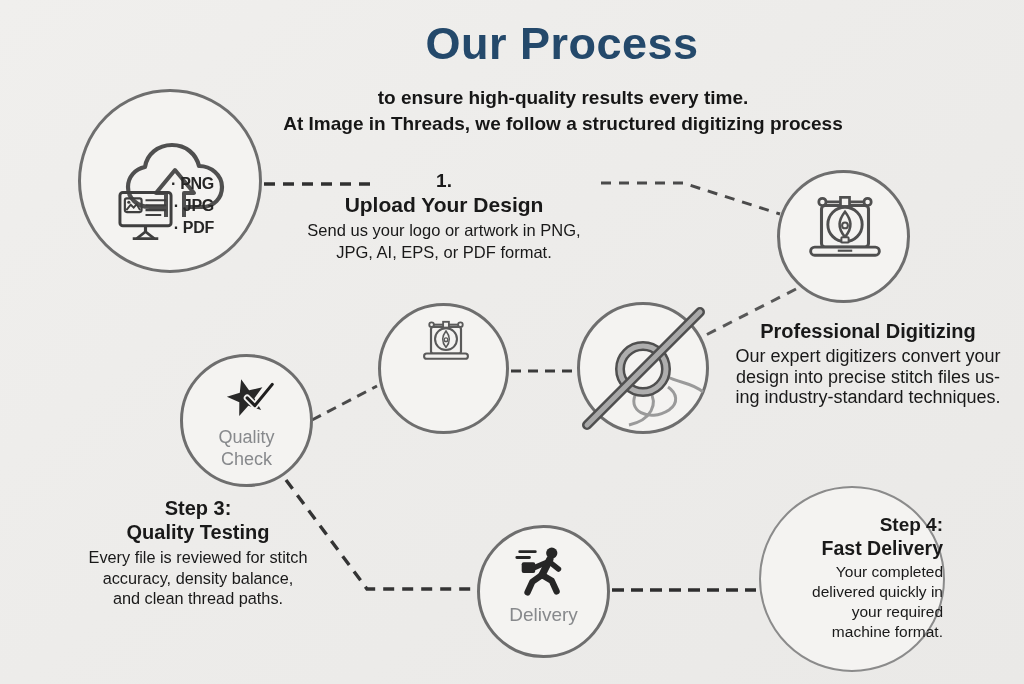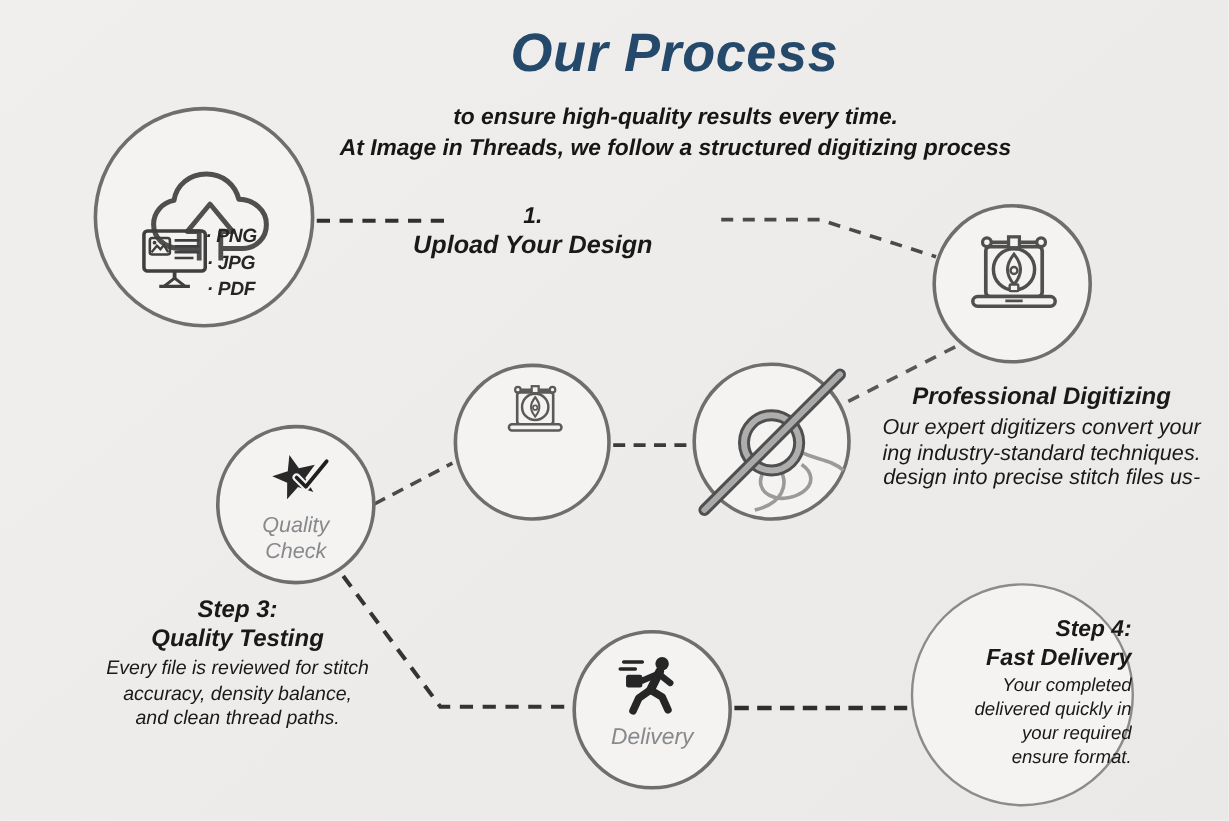--- a/index.html
+++ b/index.html
@@ -1,19 +1,19 @@
 <!DOCTYPE html>
 <html><head>
 <meta charset="utf-8">
 <style>
   html,body{margin:0;padding:0;}
   .canvas{
     position:relative;width:1024px;height:684px;overflow:hidden;
     background:linear-gradient(140deg,#f0efed 0%,#edecea 45%,#eae9e7 100%);
-    font-family:"Liberation Sans", sans-serif;color:#191919;font-style:italic;
+    font-family:"Liberation Sans", sans-serif;color:#191919;
   }
   .connectors{position:absolute;left:0;top:0;z-index:1;}
   .circle{
     position:absolute;border-radius:50%;box-sizing:border-box;
     border:3px solid #6e6e6e;background:#f4f3f1;z-index:2;
   }
   .c-upload{left:78px;top:89px;width:184px;height:184px;}
   .c-step2{left:777px;top:170px;width:133px;height:133px;}
   .c-digitizing{left:378px;top:303px;width:131px;height:131px;}
   .c-needle{left:577px;top:302px;width:132px;height:132px;}
@@ -31,22 +31,22 @@
   .step1{left:444px;top:169px;width:320px;}
   .step2{left:868px;top:319px;width:300px;}
   .step3{left:198px;top:497px;width:290px;}
   .step4-text{position:absolute;left:0;top:25px;width:100%;text-align:right;z-index:3;}
   .step4-text .step-heading{font-size:19.5px;line-height:24px;}
   .step4-text .step-body{font-size:15.5px;line-height:20px;margin-top:2px;}
   .node-label{position:absolute;left:0;width:100%;text-align:center;color:#87898c;z-index:3;}
   .lbl-digitizing{top:74px;font-size:19.5px;}
   .lbl-quality{top:69px;font-size:18px;line-height:22px;}
   .lbl-delivery{top:76px;font-size:19px;}
-  .formats{position:absolute;left:90px;top:95px;font-size:16px;font-weight:bold;
-    line-height:22px;color:#262626;letter-spacing:-.3px;text-align:center;}
+  .formats{position:absolute;left:90px;top:81px;font-size:16px;font-weight:bold;
+    line-height:22px;color:#262626;letter-spacing:-.3px;text-align:right;}
 </style>
 </head>
 <body>
 
 <div class="canvas">
 
   <svg class="connectors" width="1024" height="684">
     <path d="M264 184 H377" fill="none" stroke="#303030" stroke-width="3.4" stroke-dasharray="11 8"></path>
     <path d="M601 183 H683 L780 214" fill="none" stroke="#4a4a4a" stroke-width="3" stroke-dasharray="10 8"></path>
     <path d="M796 289 L702 337" fill="none" stroke="#585858" stroke-width="3" stroke-dasharray="10 8"></path>
@@ -80,20 +80,24 @@
     <div class="formats">
       <div>· PNG</div>
       <div>· JPG</div>
       <div>· PDF</div>
     </div>
   </div>
 
   <div class="txt step1">
     <div class="step-num">1.</div>
     <div class="step-heading">Upload Your Design</div>
+    <div class="step-body">
+      <div>Send us your logo or artwork in PNG,</div>
+      <div>JPG, AI, EPS, or PDF format.</div>
+    </div>
   </div>
 
   <div class="circle c-step2">
     <svg class="abs" style="left:18px;top:17px;" width="94" height="78" viewBox="0 0 104 86">
       <path d="M30 13 H74" stroke="#4f4f4f" stroke-width="3.2"></path>
       <rect x="26" y="17" width="52" height="46" rx="4" fill="none" stroke="#4f4f4f" stroke-width="3.4"></rect>
       <circle cx="52" cy="38" r="19" fill="#f4f3f1" stroke="#4f4f4f" stroke-width="3.2"></circle>
       <path d="M52 24 C45 33 43 41 52 52 C61 41 59 33 52 24 Z" fill="#f4f3f1" stroke="#4f4f4f" stroke-width="2.8"></path>
       <circle cx="52" cy="39" r="3.2" fill="none" stroke="#4f4f4f" stroke-width="2.3"></circle>
       <rect x="48" y="52" width="8" height="6" rx="1" fill="#f4f3f1" stroke="#4f4f4f" stroke-width="2.2"></rect>
@@ -102,22 +106,22 @@
       <circle cx="77" cy="13" r="4" fill="#f4f3f1" stroke="#4f4f4f" stroke-width="3"></circle>
       <rect x="14" y="63" width="76" height="9" rx="4.5" fill="#f4f3f1" stroke="#4f4f4f" stroke-width="3.2"></rect>
       <path d="M44 67 H60" stroke="#4f4f4f" stroke-width="2.4"></path>
     </svg>
   </div>
 
   <div class="txt step2">
     <div class="step-heading sm">Professional Digitizing</div>
     <div class="step-body" style="font-size:18px;line-height:20.5px;">
       <div>Our expert digitizers convert your</div>
+      <div>design into precise stitch files us-</div>
       <div>ing industry-standard techniques.</div>
-      <div>design into precise stitch files us-</div>
     </div>
   </div>
 
   <div class="circle c-digitizing">
     <svg class="abs" style="left:35px;top:11px;" width="60" height="50" viewBox="0 0 104 86">
       <path d="M30 13 H74" stroke="#5a5a5a" stroke-width="3.6"></path>
       <rect x="26" y="17" width="52" height="46" rx="4" fill="none" stroke="#5a5a5a" stroke-width="3.8"></rect>
       <circle cx="52" cy="38" r="19" fill="#f4f3f1" stroke="#5a5a5a" stroke-width="3.6"></circle>
       <path d="M52 24 C45 33 43 41 52 52 C61 41 59 33 52 24 Z" fill="#f4f3f1" stroke="#5a5a5a" stroke-width="3"></path>
       <circle cx="52" cy="39" r="3.2" fill="none" stroke="#5a5a5a" stroke-width="2.5"></circle>
@@ -177,18 +181,18 @@
   </div>
 
   <div class="circle c-step4">
     <div class="step4-text">
       <div class="step-num">Step 4:</div>
       <div class="step-heading">Fast Delivery</div>
       <div class="step-body">
         <div>Your completed</div>
         <div>delivered quickly in</div>
         <div>your required</div>
-        <div>ensure format.</div>
+        <div>machine format.</div>
       </div>
     </div>
   </div>
 
 </div>
 
 </body></html>

